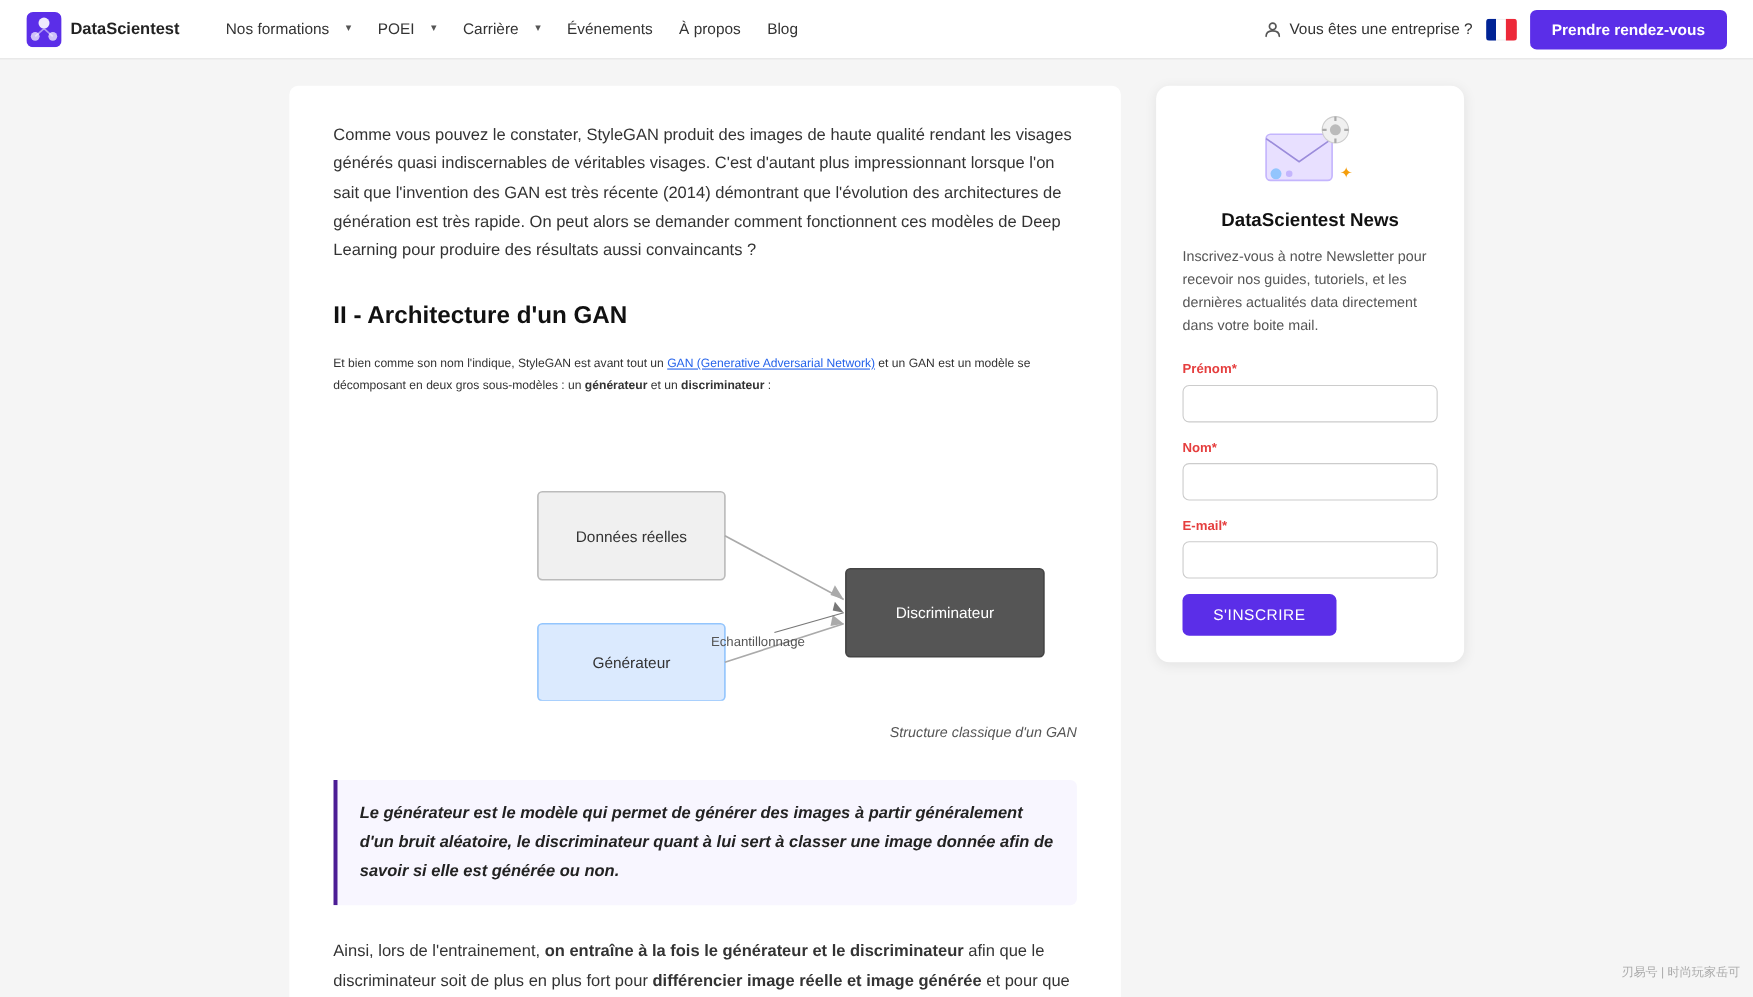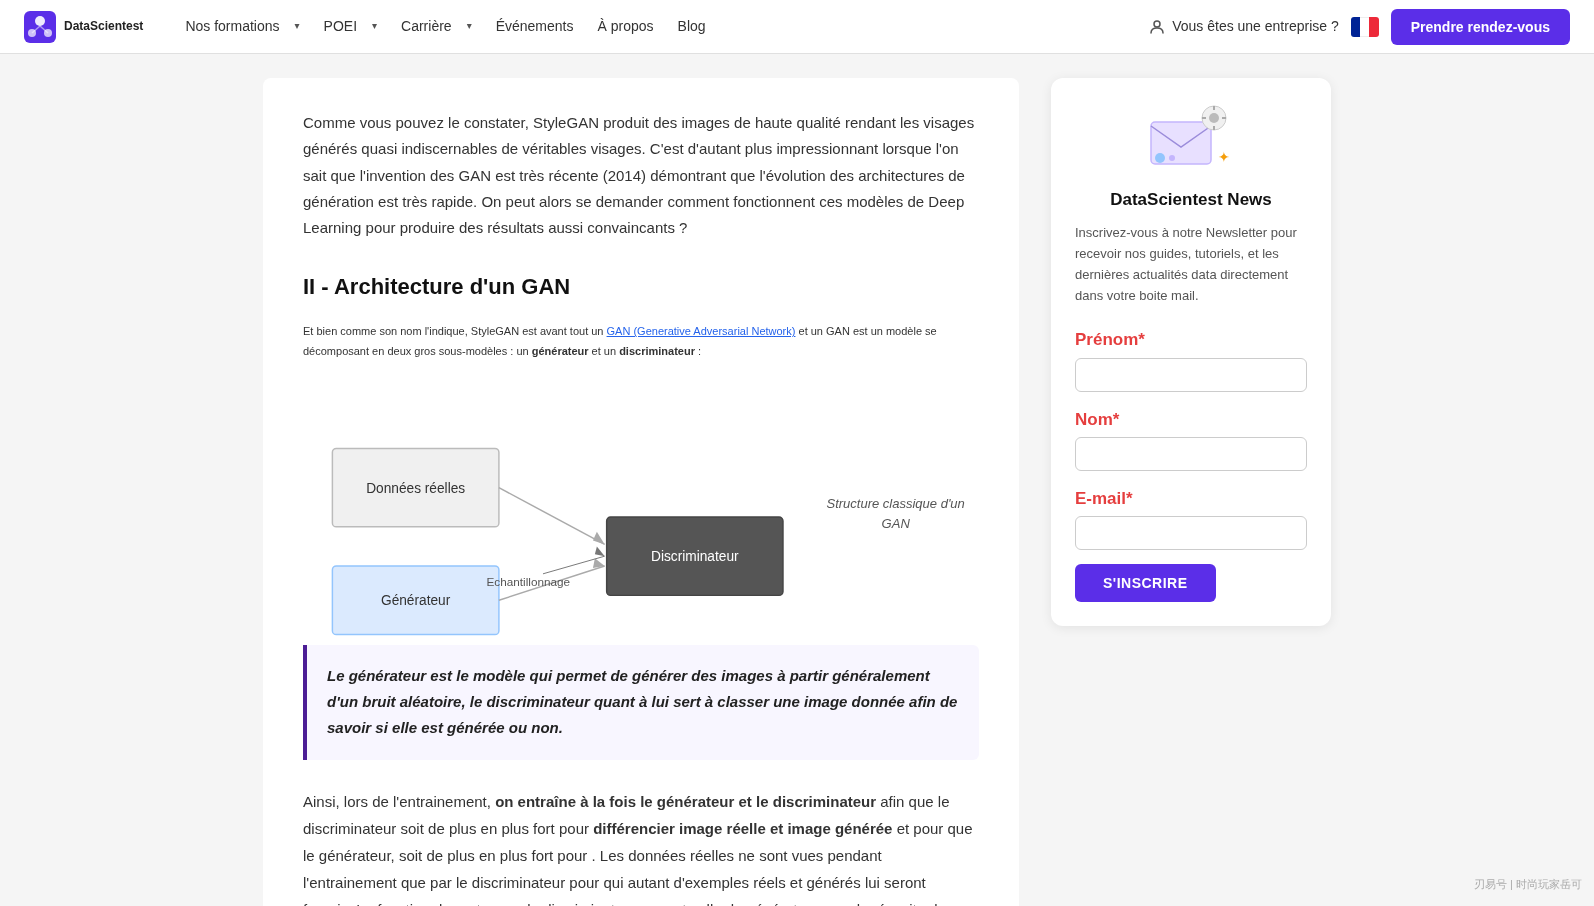--- a/index.html
+++ b/index.html
@@ -2,21 +2,21 @@
 <html><head>
   <meta charset="utf-8">
   <style>
     * { box-sizing: border-box; margin: 0; padding: 0; }
     body { font-family: -apple-system, BlinkMacSystemFont, 'Segoe UI', Arial, sans-serif; background: #f5f5f5; color: #222; font-size: 15px; line-height: 1.6; }
 
     
     nav { background: #fff; border-bottom: 1px solid #e0e0e0; display: flex; align-items: center; padding: 0 24px; height: 54px; position: sticky; top: 0; z-index: 100; }
     .nav-logo { display: flex; align-items: center; gap: 8px; margin-right: 32px; text-decoration: none; }
     .nav-logo-icon { width: 32px; height: 32px; }
-    .nav-logo-text { font-weight: 700; font-size: 12px; color: #222; }
+    .nav-logo-text { font-weight: 700; font-size: 15px; color: #222; }
     .nav-links { display: flex; align-items: center; gap: 4px; flex: 1; }
     .nav-link { display: flex; align-items: center; gap: 15px; padding: 6px 10px; font-size: 14px; color: #333; text-decoration: none; cursor: pointer; border-radius: 4px; }
     .nav-chevron { font-size: 10px; color: #555; }
     .nav-right { display: flex; align-items: center; gap: 12px; margin-left: auto; }
     .nav-enterprise { display: flex; align-items: center; gap: 6px; font-size: 14px; color: #333; cursor: pointer; }
     .nav-flag { width: 28px; height: 20px; border-radius: 3px; overflow: hidden; display: flex; }
     .flag-blue { background: #002395; flex: 1; }
     .flag-white { background: #fff; flex: 1; border-top: 1px solid #eee; border-bottom: 1px solid #eee; }
     .flag-red { background: #ED2939; flex: 1; }
     .btn-cta { background: #5b2ee8; color: #fff; border: none; border-radius: 6px; padding: 10px 20px; font-size: 14px; font-weight: 600; cursor: pointer; white-space: nowrap; }
@@ -29,42 +29,42 @@
     
     .intro-text { font-size: 15px; color: #333; margin-bottom: 28px; line-height: 1.75; }
     .intro-text strong { font-weight: 400; }
 
     h2 { font-size: 22px; font-weight: 700; color: #111; margin: 8px 0 18px; border-bottom: none; }
 
     .section-intro { font-size: 11px; color: #333; line-height: 1.75; margin-bottom: 36px; }
     .link-blue { color: #2563eb; text-decoration: underline; cursor: pointer; }
 
     
-    .diagram-container { display: flex; flex-direction: row; align-items: center; margin: 24px 0 8px; }
+    .diagram-container { display: flex; flex-direction: column; align-items: flex-end; margin: 24px 0 8px; }
     .diagram-svg { width: 520px; height: 240px; }
     .diagram-caption { font-size: 13px; color: #555; font-style: italic; margin-top: 19px; margin-bottom: 24px; text-align: center; }
 
     
     .highlight-block { background: #f8f6ff; border-left: 4px solid #4c1d95; border-radius: 0 6px 6px 0; padding: 18px 20px; margin: 8px 0 28px; font-size: 15px; color: #222; line-height: 1.75; font-style: italic; font-weight: 600; }
 
     .body-text { font-size: 15px; color: #333; line-height: 1.8; }
     .body-text strong { font-weight: 700; }
 
     
     .sidebar-card { background: #fff; border-radius: 12px; padding: 24px; box-shadow: 0 2px 12px rgba(0,0,0,0.08); }
     .sidebar-icon-area { display: flex; justify-content: center; margin-bottom: 14px; }
     .sidebar-title { font-size: 17px; font-weight: 700; color: #111; margin-bottom: 10px; text-align: center; }
     .sidebar-desc { font-size: 13px; color: #555; line-height: 1.6; margin-bottom: 20px; }
-    .form-label { font-size: 17px; color: #333; font-weight: 600; margin-bottom: 4px; display: block; }
+    .form-label { font-size: 12px; color: #333; font-weight: 600; margin-bottom: 4px; display: block; }
     .form-label span { color: #e53e3e; }
     .form-input { width: 100%; border: 1px solid #ccc; border-radius: 6px; padding: 8px 10px; font-size: 14px; color: #333; margin-bottom: 14px; outline: none; }
     .checkbox-row { display: flex; gap: 8px; align-items: flex-start; margin-bottom: 18px; }
     .checkbox-row input[type="checkbox"] { margin-top: 3px; flex-shrink: 0; width: 14px; height: 14px; }
     .checkbox-label { font-size: 12px; color: #555; line-height: 1.5; }
-    .btn-subscribe { background: #5b2ee8; color: #fff; border: none; border-radius: 6px; padding: 11px 28px; font-size: 14px; font-weight: 700; cursor: pointer; letter-spacing: 0.5px; display: block; }
+    .btn-subscribe { background: #5b2ee8; color: #fff; border: none; border-radius: 6px; padding: 11px 28px; font-size: 14px; font-weight: 400; cursor: pointer; letter-spacing: 0.5px; display: block; }
 
     
     .watermark { position: fixed; bottom: 12px; right: 12px; font-size: 11px; color: #aaa; }
   </style>
 </head>
 <body>
 
 <nav>
   <a class="nav-logo" href="#">
     <svg class="nav-logo-icon" viewBox="0 0 32 32" xmlns="http://www.w3.org/2000/svg">

